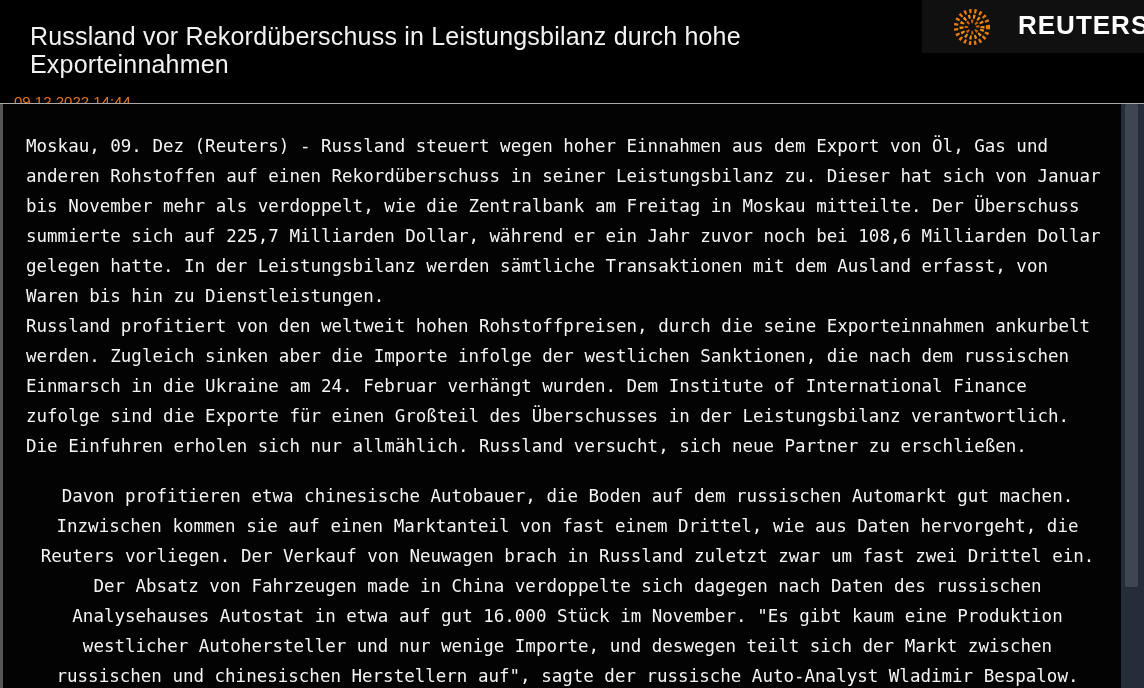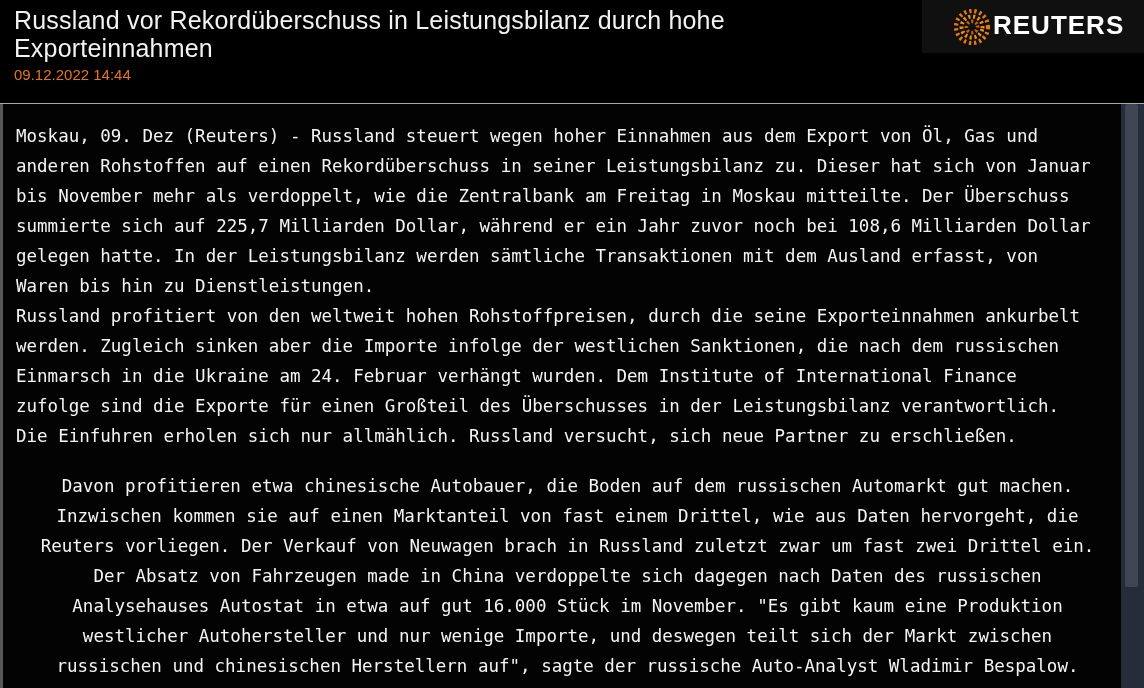--- a/index.html
+++ b/index.html
@@ -14,43 +14,43 @@
     --scroll-thumb:#3e4553;
     --brand-bg:#101010;
   }
   *{margin:0;padding:0;box-sizing:border-box;}
   html,body{width:1144px;height:688px;overflow:hidden;background:var(--page-bg);}
   .page{position:relative;width:1144px;height:688px;background:var(--page-bg);
         font-family:"Liberation Sans",sans-serif;}
 
   
   .header{position:absolute;top:0;left:0;width:100%;height:103px;background:var(--page-bg);}
-  .title{margin:0;padding:6px 0 0 14px;max-width:840px;
+  .title{margin:16px;padding:6px 0 0 14px;max-width:840px;
          font-size:25px;line-height:28px;font-weight:400;color:var(--title-color);
          white-space:pre-line;letter-spacing:0.2px;}
   .timestamp{padding-left:14px;margin-top:5px;font-size:15px;line-height:16px;
              color:var(--accent);}
 
   
   .brand{position:absolute;top:0;right:0;width:222px;height:53px;background:var(--brand-bg);
-         display:flex;align-items:center;justify-content:flex-start;padding-left:30px;gap:1px;}
+         display:flex;align-items:center;justify-content:flex-start;padding-left:30px;gap:26px;}
   .brand-icon{width:40px;height:40px;display:inline-block;flex:0 0 auto;}
   .brand-text{color:#ffffff;font-size:26px;font-weight:700;letter-spacing:1px;
               font-family:"Liberation Sans",sans-serif;padding-bottom:2px;}
 
   
   .rule{position:absolute;top:103px;left:0;width:100%;height:1px;background:var(--rule-color);}
 
   
   .content{position:absolute;top:104px;left:0;right:23px;bottom:0;background:#030303;
            border-left:3px solid var(--content-border);
            padding:15px 0 0 11px;
            font-family:"DejaVu Sans Mono","Liberation Mono",monospace;
            font-size:17.5px;line-height:30px;color:var(--body-color);}
-  .content p{white-space:pre-line;margin:2px;}
+  .content p{white-space:pre-line;margin:12px;}
   .content p + p{margin-top:20px;text-align:center;}
 
   
   .scrollbar{position:absolute;top:104px;right:0;width:23px;bottom:0;background:var(--scroll-track);}
   .scrollbar-thumb{position:absolute;top:0;left:4px;width:13px;height:483px;
                    background:var(--scroll-thumb);border-radius:2px;}
 </style>
 </head>
 <body>
 

